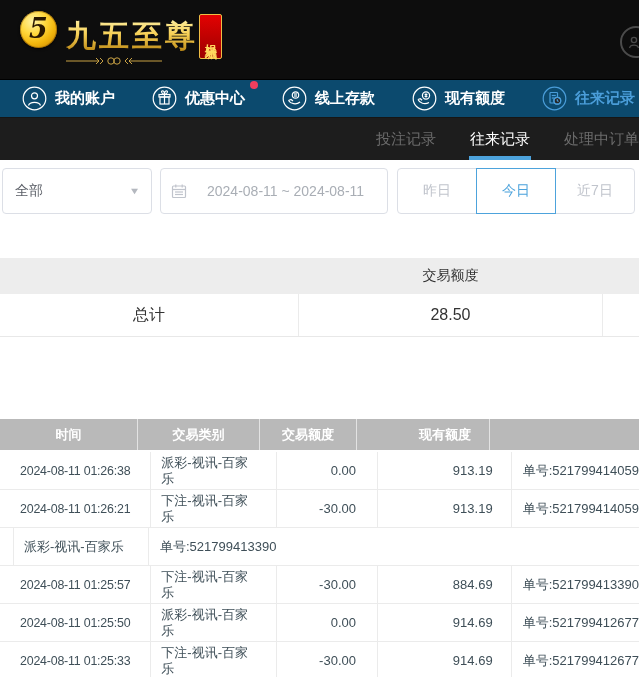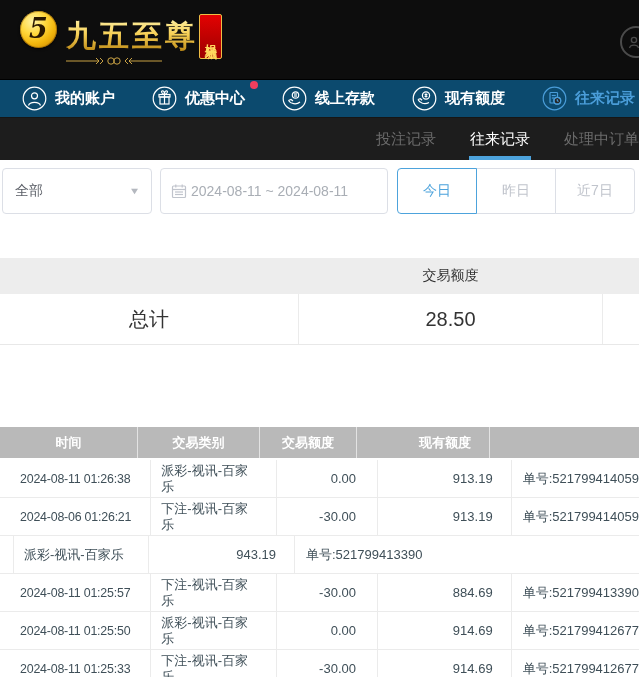--- a/index.html
+++ b/index.html
@@ -43,35 +43,35 @@
   .tab { position:relative; display:flex; align-items:center; color:#6b6b6b; font-size:15px; cursor:pointer; }
   .tab.active { color:#ffffff; }
   .tab.active::after { content:""; position:absolute; left:-1px; right:-1px; bottom:0; height:4px; background:#4da3dc; }
 
   
   .filter-row { display:flex; margin:8px 2px 0 2px; height:46px; }
   .select-box { width:150px; border:1px solid #dcdfe6; border-radius:4px; background:#fff; display:flex;
     align-items:center; justify-content:space-between; padding:0 12px; color:#5a5e66; font-size:14px; cursor:pointer; }
   .select-caret { color:#b4b8bf; font-size:9px; transform:scaleX(1.3); }
   .date-box { width:228px; margin-left:8px; border:1px solid #dcdfe6; border-radius:4px; background:#fff;
-    display:flex; align-items:center; gap:4px; padding:0 10px; color:#a9aeb5; font-size:14px; cursor:pointer; white-space:nowrap; }
+    display:flex; align-items:center; gap:20px; padding:0 10px; color:#a9aeb5; font-size:14px; cursor:pointer; white-space:nowrap; }
   .cal-icon { width:16px; height:16px; color:#c0c4cc; flex:0 0 auto; }
   .quick-group { display:flex; margin-left:9px; }
   .quick-btn { width:80px; border:1px solid #dcdfe6; background:#fff; color:#c0c4cc; font-size:14px;
     display:flex; align-items:center; justify-content:center; margin-left:-1px; cursor:pointer; position:relative; }
   .quick-btn:first-child { border-radius:4px 0 0 4px; margin-left:0; }
   .quick-btn:last-child { border-radius:0 4px 4px 0; }
   .quick-btn.active { border-color:#4da3dc; color:#4da3dc; z-index:2; }
 
   
   .summary-table { margin-top:44px; }
   .sum-header { height:36px; background:#ededed; display:flex; align-items:center; color:#333; font-size:14px; }
   .sum-header .sc1 { width:298px; }
   .sum-header .sc2 { width:305px; text-align:center; }
-  .sum-body { height:51px; display:flex; align-items:stretch; border-bottom:1px solid #e8e8e8; color:#333; font-size:20px; }
+  .sum-body { height:43px; display:flex; align-items:stretch; border-bottom:1px solid #e8e8e8; color:#333; font-size:16px; }
   .sum-body .sc1 { width:298px; display:flex; align-items:center; justify-content:center; }
   .sum-body .sc2 { width:305px; display:flex; align-items:center; justify-content:center;
     border-left:1px solid #ebebeb; border-right:1px solid #ebebeb; }
   .sum-body .sc3 { flex:1; }
 
   
   .data-table { margin-top:82px; }
   .dt-header { height:33px; background:#b9b9b9; display:flex; align-items:stretch; color:#fff; font-size:13px;
     font-weight:bold; border-bottom:2px solid #fff;justify-content:space-between; }
   .dt-header > div { display:flex; align-items:center; justify-content:center; }
@@ -195,22 +195,22 @@
         <rect x="1.5" y="3" width="13" height="11.5" rx="1"></rect>
           <line x1="1.5" y1="6.5" x2="14.5" y2="6.5"></line>
         <line x1="4.8" y1="1.5" x2="4.8" y2="4.5"></line>
           <line x1="11.2" y1="1.5" x2="11.2" y2="4.5"></line>
         <line x1="4" y1="9" x2="12" y2="9"></line>
           <line x1="4" y1="11.5" x2="12" y2="11.5"></line>
       </svg>
       <span>2024-08-11 ~ 2024-08-11</span>
     </div>
     <div class="quick-group">
+      <button class="quick-btn">昨日</button>
       <button class="quick-btn active">今日</button>
-      <button class="quick-btn">昨日</button>
       <button class="quick-btn">近7日</button>
     </div>
   </div>
 
   <div class="summary-table">
     <div class="sum-header">
       <div class="sc1"></div>
       <div class="sc2">交易额度</div>
     </div>
     <div class="sum-body">
@@ -230,29 +230,28 @@
     </div>
 
     <div class="dt-row">
       <div class="c-time">2024-08-11 01:26:38</div>
       <div class="c-type">派彩-视讯-百家乐</div>
       <div class="c-amount">0.00</div>
       <div class="c-balance">913.19</div>
       <div class="c-remark">单号:521799414059</div>
     </div>
     <div class="dt-row">
-      <div class="c-time">2024-08-06 01:26:21</div>
+      <div class="c-time">2024-08-11 01:26:21</div>
       <div class="c-type">下注-视讯-百家乐</div>
       <div class="c-amount">-30.00</div>
       <div class="c-balance">913.19</div>
       <div class="c-remark">单号:521799414059</div>
     </div>
     <div class="dt-row">
       <div class="c-type">派彩-视讯-百家乐</div>
-      <div class="c-balance">943.19</div>
       <div class="c-remark">单号:521799413390</div>
     </div>
     <div class="dt-row">
       <div class="c-time">2024-08-11 01:25:57</div>
       <div class="c-type">下注-视讯-百家乐</div>
       <div class="c-amount">-30.00</div>
       <div class="c-balance">884.69</div>
       <div class="c-remark">单号:521799413390</div>
     </div>
     <div class="dt-row">

